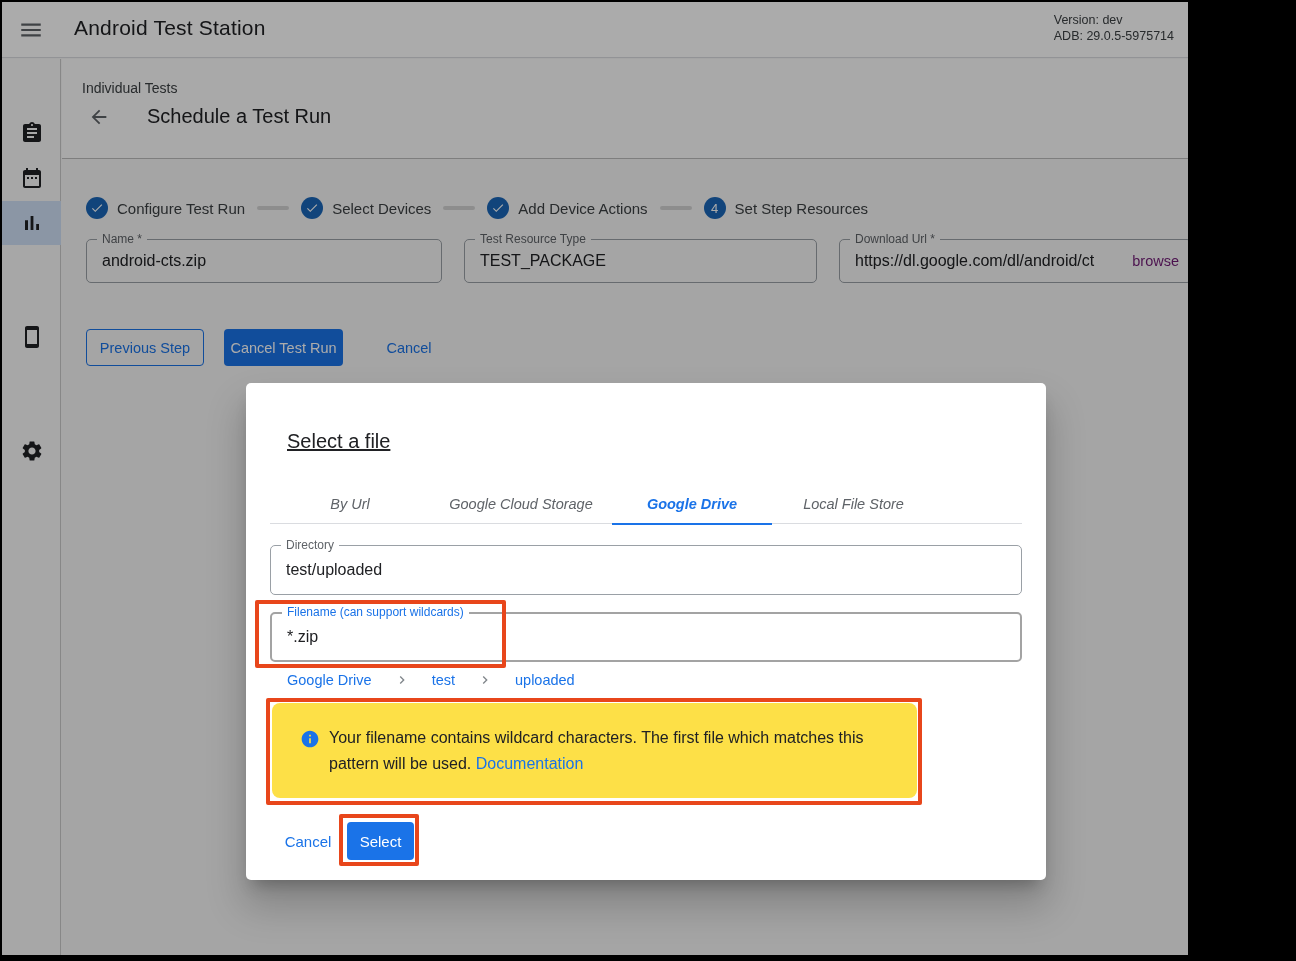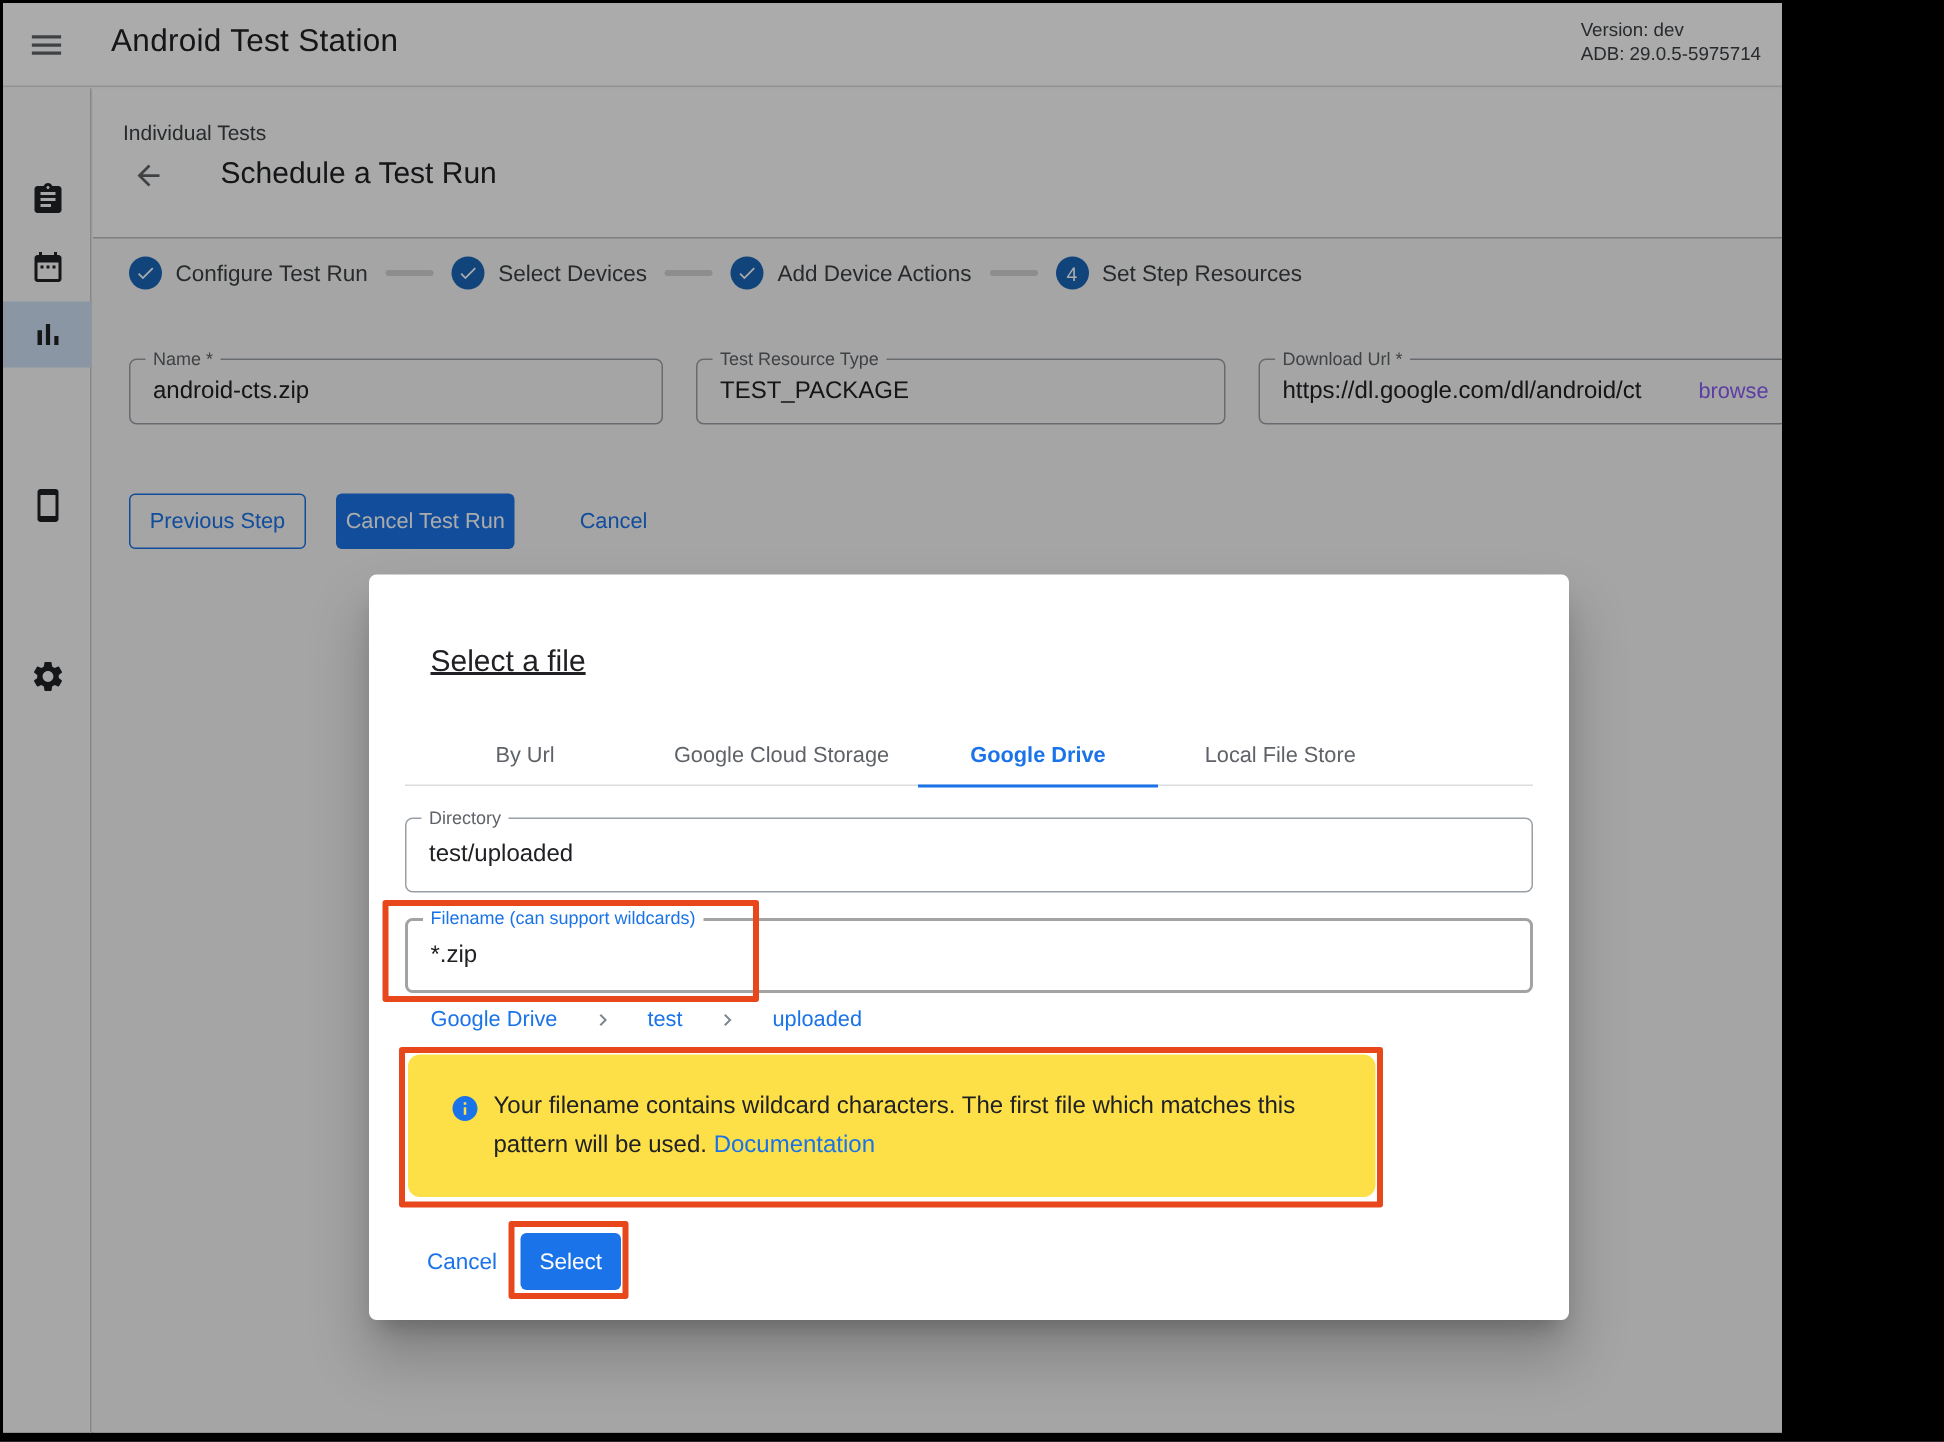--- a/index.html
+++ b/index.html
@@ -24,60 +24,60 @@
 
   
   .main { position:absolute; left:60px; top:57px; right:0; bottom:0; background:#f6f6f6; z-index:1; }
   .page-header { position:absolute; left:0; top:0; right:0; height:100px; background:#fcfcfc;
                  border-bottom:1px solid #bdbdbd; }
   .page-breadcrumb { position:absolute; left:20px; top:21px; font-size:14px; color:#3c4043; }
   .back-arrow { position:absolute; left:26px; top:47px; width:22px; height:22px; cursor:pointer; }
   .page-title { position:absolute; left:85px; top:46px; font-size:20px; color:#202124; }
 
   
-  .stepper { position:absolute; left:24px; top:112px; display:flex; align-items:center; }
+  .stepper { position:absolute; left:24px; top:138px; display:flex; align-items:center; }
   .step { display:flex; align-items:center; }
   .step-circle { width:22px; height:22px; border-radius:50%; background:#1a66b8; color:#fff;
                  display:flex; align-items:center; justify-content:center; font-size:13px; }
   .step-circle svg { width:14px; height:14px; fill:#fff; }
   .step-label { margin-left:9px; font-size:15px; color:#3c4043; white-space:nowrap; }
   .step-line { width:32px; height:4px; border-radius:2px; background:#d2d2d2; margin:0 12px; }
 
   
   .field { position:absolute; border:1px solid #9aa0a6; border-radius:5px; }
   .field .flabel { position:absolute; top:-8px; left:10px; font-size:12px; color:#5f6368;
                    padding:0 5px; white-space:nowrap; }
   .field .fvalue { position:absolute; left:15px; right:12px; top:0; bottom:0; display:flex; align-items:center;
                    font-size:16px; color:#202124; overflow:hidden; white-space:nowrap; }
   .field input { border:none; outline:none; background:transparent; font-family:inherit;
                  font-size:16px; color:#202124; width:100%; }
   .main .field .flabel { background:#f6f6f6; }
   .f-name { left:24px; top:180px; width:356px; height:44px; }
   .f-type { left:402px; top:180px; width:353px; height:44px; }
   .f-url  { left:777px; top:180px; width:353px; height:44px; }
-  .browse-link { color:#8b5cf6; font-size:14.5px; margin-left:20px; cursor:pointer; flex:none; }
+  .browse-link { color:#701a75; font-size:14.5px; margin-left:20px; cursor:pointer; flex:none; }
 
   
   .btn { border-radius:4px; font-size:14.5px; font-family:inherit; cursor:pointer;
          display:inline-flex; align-items:center; justify-content:center; }
   .btn-outline { position:absolute; left:24px; top:270px; width:118px; height:37px;
                  border:1px solid #1a73e8; color:#1a73e8; background:transparent; }
   .btn-primary { position:absolute; left:162px; top:270px; width:119px; height:37px;
                  border:none; background:#1a73e8; color:#fff; }
   .btn-text { position:absolute; left:317px; top:270px; width:60px; height:37px;
               border:none; background:transparent; color:#1a73e8; }
 
   
   .overlay { position:absolute; left:0; top:0; right:0; bottom:0; background:rgba(0,0,0,.33); z-index:5; }
   .dialog { position:absolute; left:244px; top:381px; width:800px; height:497px; background:#fff;
             border-radius:5px; z-index:10;
             box-shadow:0 11px 15px -7px rgba(0,0,0,.25), 0 24px 38px 3px rgba(0,0,0,.2); }
   .dlg-title { position:absolute; left:41px; top:47px; font-size:20px; color:#202124;text-decoration:underline; }
   .tabs { position:absolute; left:24px; top:100px; width:752px; height:41px;
-          border-bottom:1px solid #dadce0; display:flex; }
+          border-bottom:1px solid #dadce0; display:flex;font-style:italic; }
   .tab { height:41px; display:flex; align-items:center; justify-content:center;
          font-size:14.5px; color:#5f6368; cursor:pointer; position:relative; }
   .tab.active { color:#1a73e8; font-weight:bold; }
   .tab.active::after { content:""; position:absolute; left:0; right:0; bottom:-1px; height:2px; background:#1a73e8; }
 
   .dialog .field .flabel { background:#fff; }
   .f-dir  { left:24px; top:162px; width:752px; height:50px; }
   .f-file { left:24px; top:229px; width:752px; height:50px; border:2px solid #a3a3a3; }
   .f-file .flabel { color:#1a73e8; top:-9px; }
 

